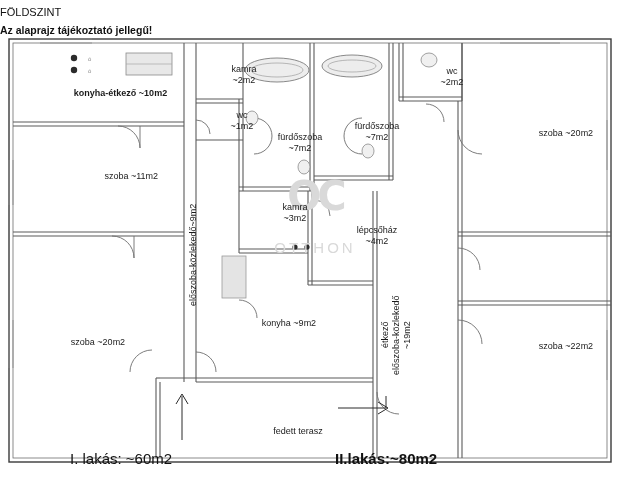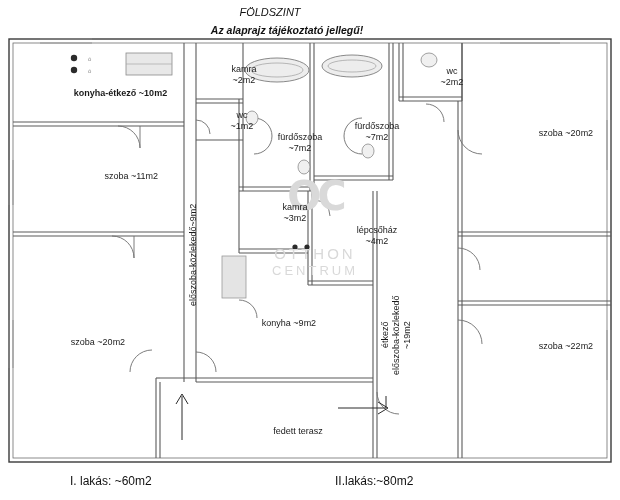--- a/index.html
+++ b/index.html
@@ -17,35 +17,33 @@
   }
   #plan {
     position: absolute;
     left: 0; top: 0;
     width: 620px;
     height: 500px;
   }
   .ttl {
     position: absolute;
     width: 540px;
-    text-align: center;
     font-size: 11px;
     color: #111;
-    font-style: italic;
   }
   #title-main { top: 6px; }
-  #title-sub  { top: 24px; font-weight: bold; font-size: 10.5px; padding-left: 17px; }
+  #title-sub  { top: 24px; font-weight: bold; font-size: 10.5px; }
   .foot {
     position: absolute;
-    top: 474px;
-    font-size: 12px;
+    top: 450px;
+    font-size: 15px;
     color: #111;
   }
   #foot-left  { left: 70px; }
-  #foot-right { left: 335px; }
+  #foot-right { left: 335px; font-weight: bold; }
 
   .lbl {
     position: absolute;
     font-size: 9px;
     line-height: 11px;
     text-align: center;
     color: #1a1a1a;
     white-space: pre-line;
     pointer-events: none;
     padding-left: 24px;
@@ -71,21 +69,21 @@
     font-size: 40px;
     font-weight: bold;
     letter-spacing: -4px;
     line-height: 62px;
     font-family: "DejaVu Sans", sans-serif;
   }
   .wm .t1 {
     font-size: 15px;
     letter-spacing: 3px;
     line-height: 18px;
-    margin-top: 18px;
+    margin-top: 12px;
     font-family: "Liberation Sans", sans-serif;
   }
   .wm .t2 {
     font-size: 13px;
     letter-spacing: 3px;
     line-height: 16px;
     font-family: "Liberation Sans", sans-serif;
   }
 </style>
 </head>
@@ -232,21 +230,20 @@
 
 <div class="ttl" id="title-main">FÖLDSZINT</div>
 <div class="ttl" id="title-sub">Az alaprajz tájékoztató jellegű!</div>
 
 <div class="foot" id="foot-left">I. lakás: ~60m2</div>
 <div class="foot" id="foot-right">II.lakás:~80m2</div>
 
 <div class="wm">
   <div class="logo">OC</div>
   <div class="t1">OTTHON</div>
-  <div class="t2">CENTRUM</div>
 </div>
 
 <div id="room-labels">
     <div class="lbl" style="left: 14px; top: 88px; width: 165px; font-weight: bold;">konyha-étkező ~10m2</div>
     <div class="lbl" style="left: 14px; top: 171px; width: 120px; text-align: right;">szoba ~11m2</div>
     <div class="lbl" style="left: 14px; top: 337px; width: 120px;">szoba ~20m2</div>
     <div class="lbl" style="left: 196px; top: 64px; width: 48px;">kamra
 ~2m2</div>
     <div class="lbl" style="left: 196px; top: 110px; width: 44px;">wc
 ~1m2</div>

